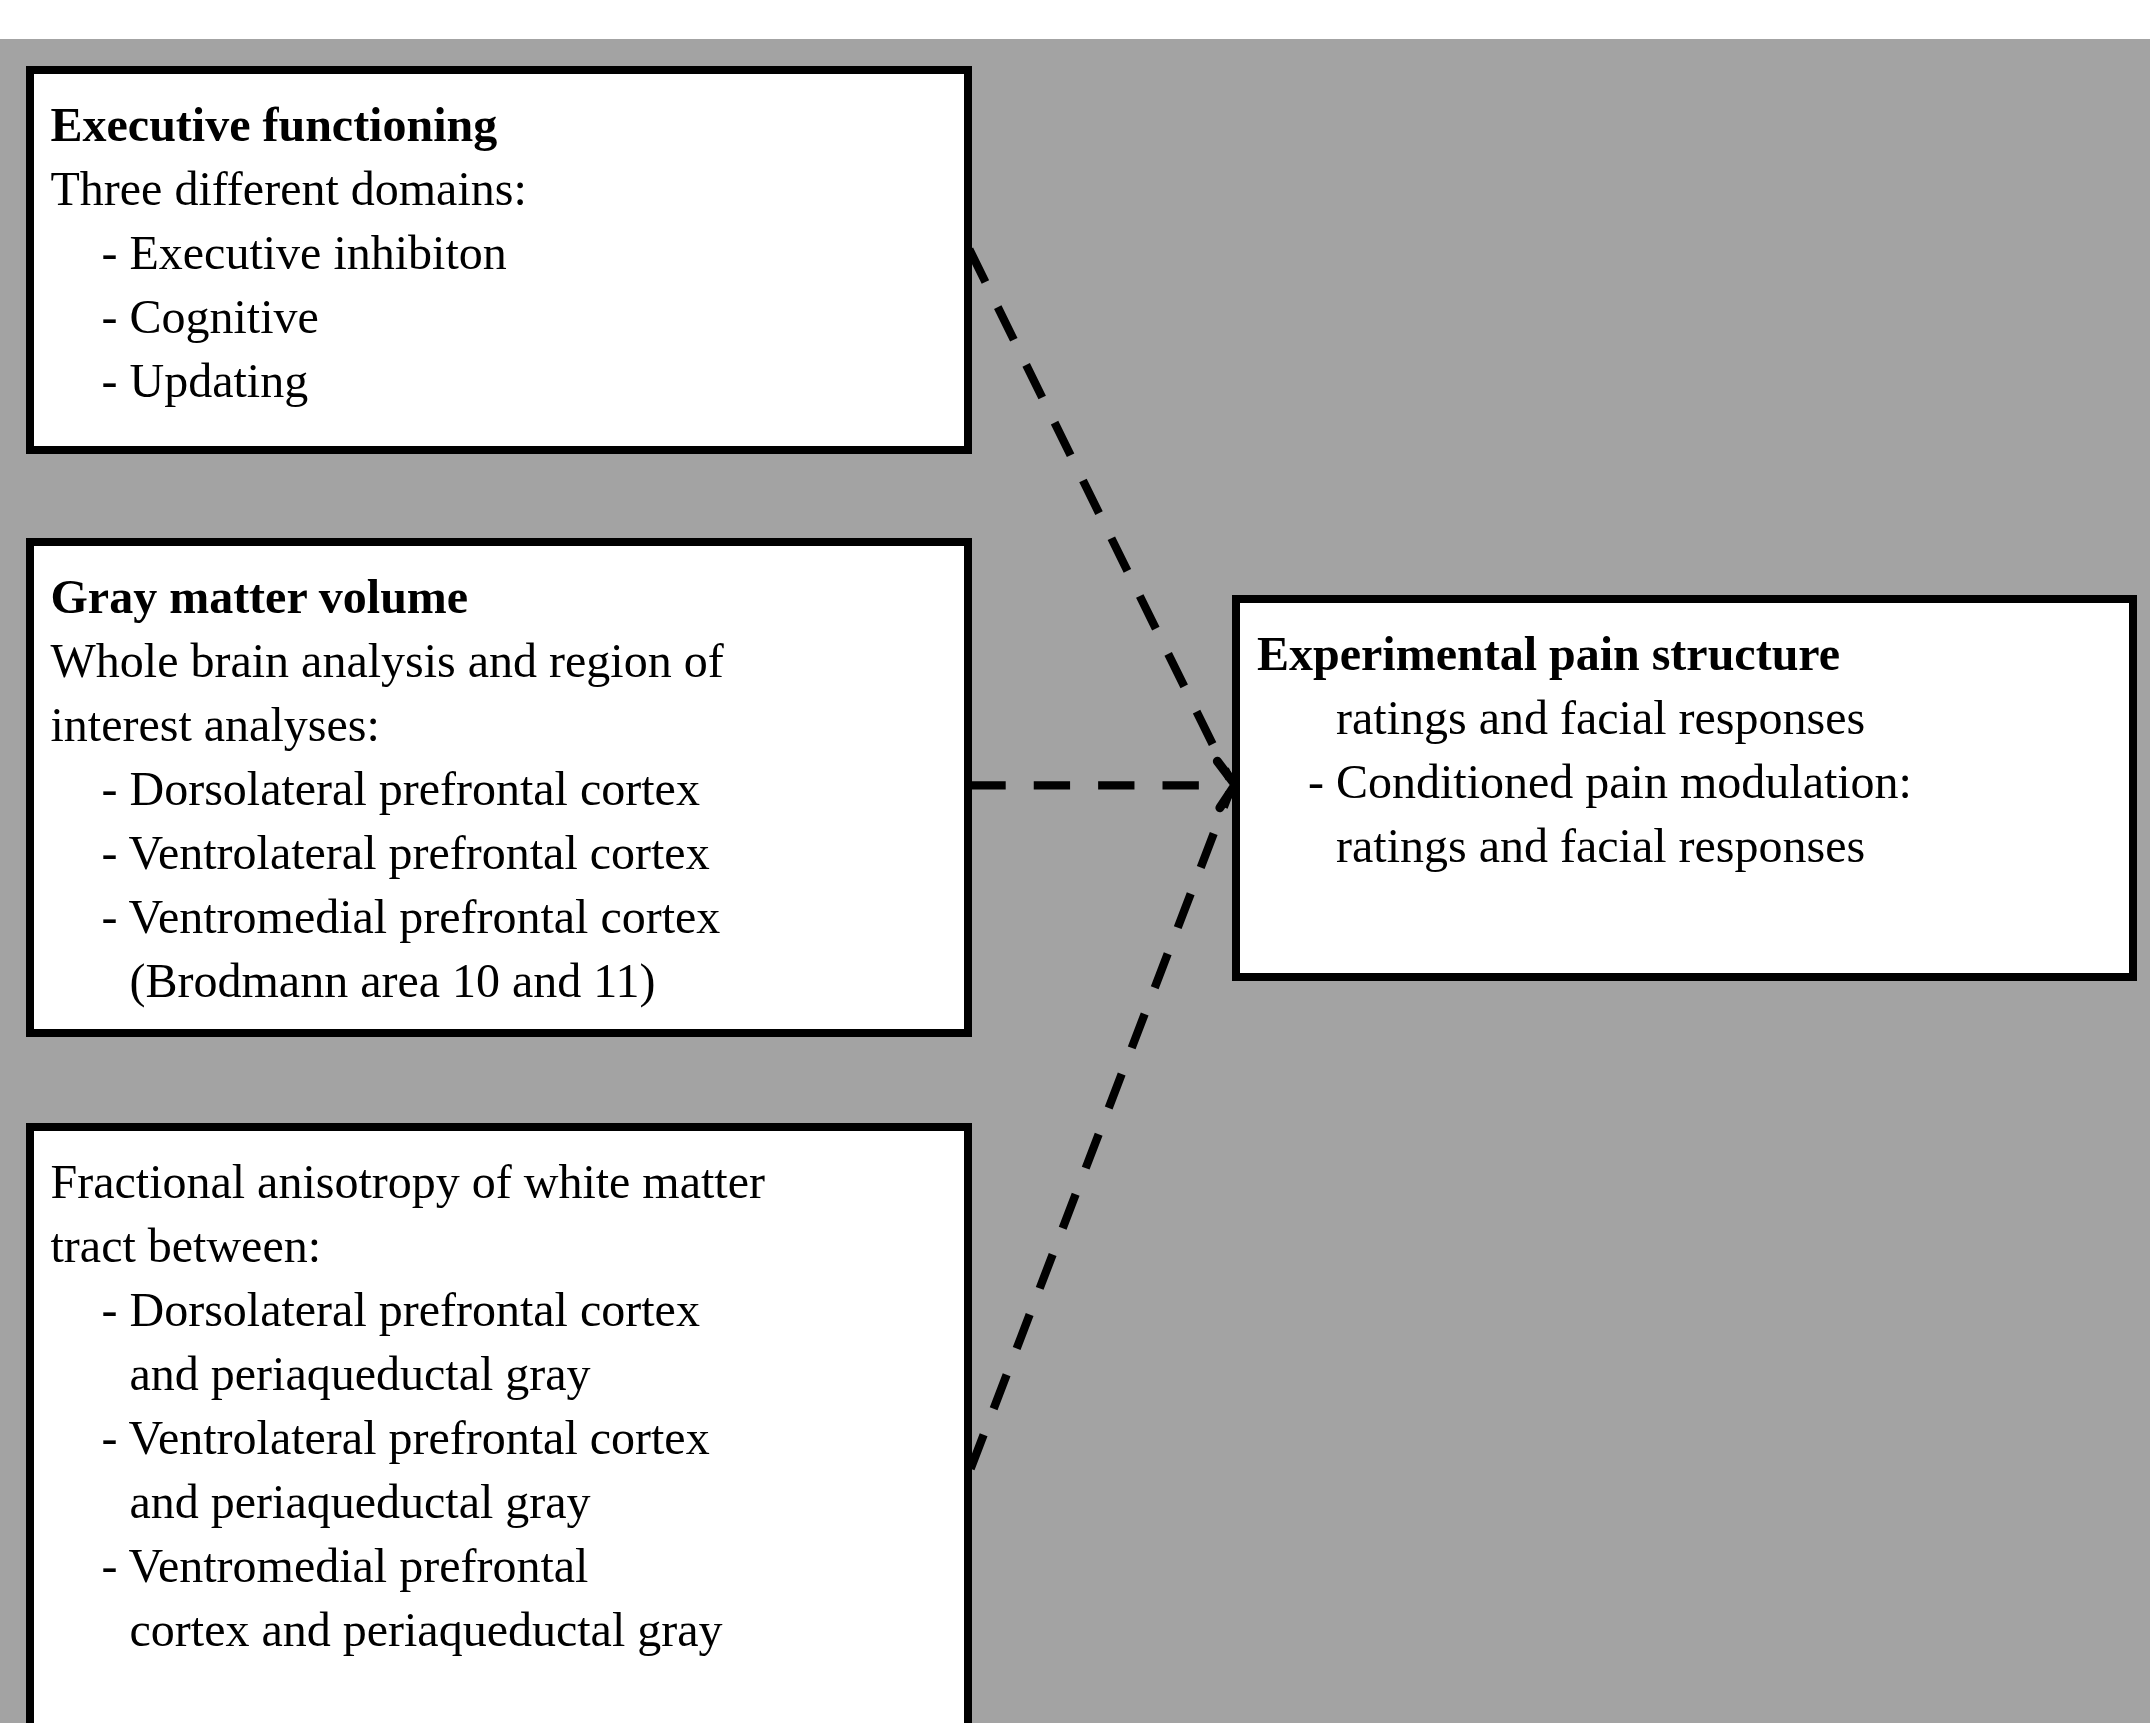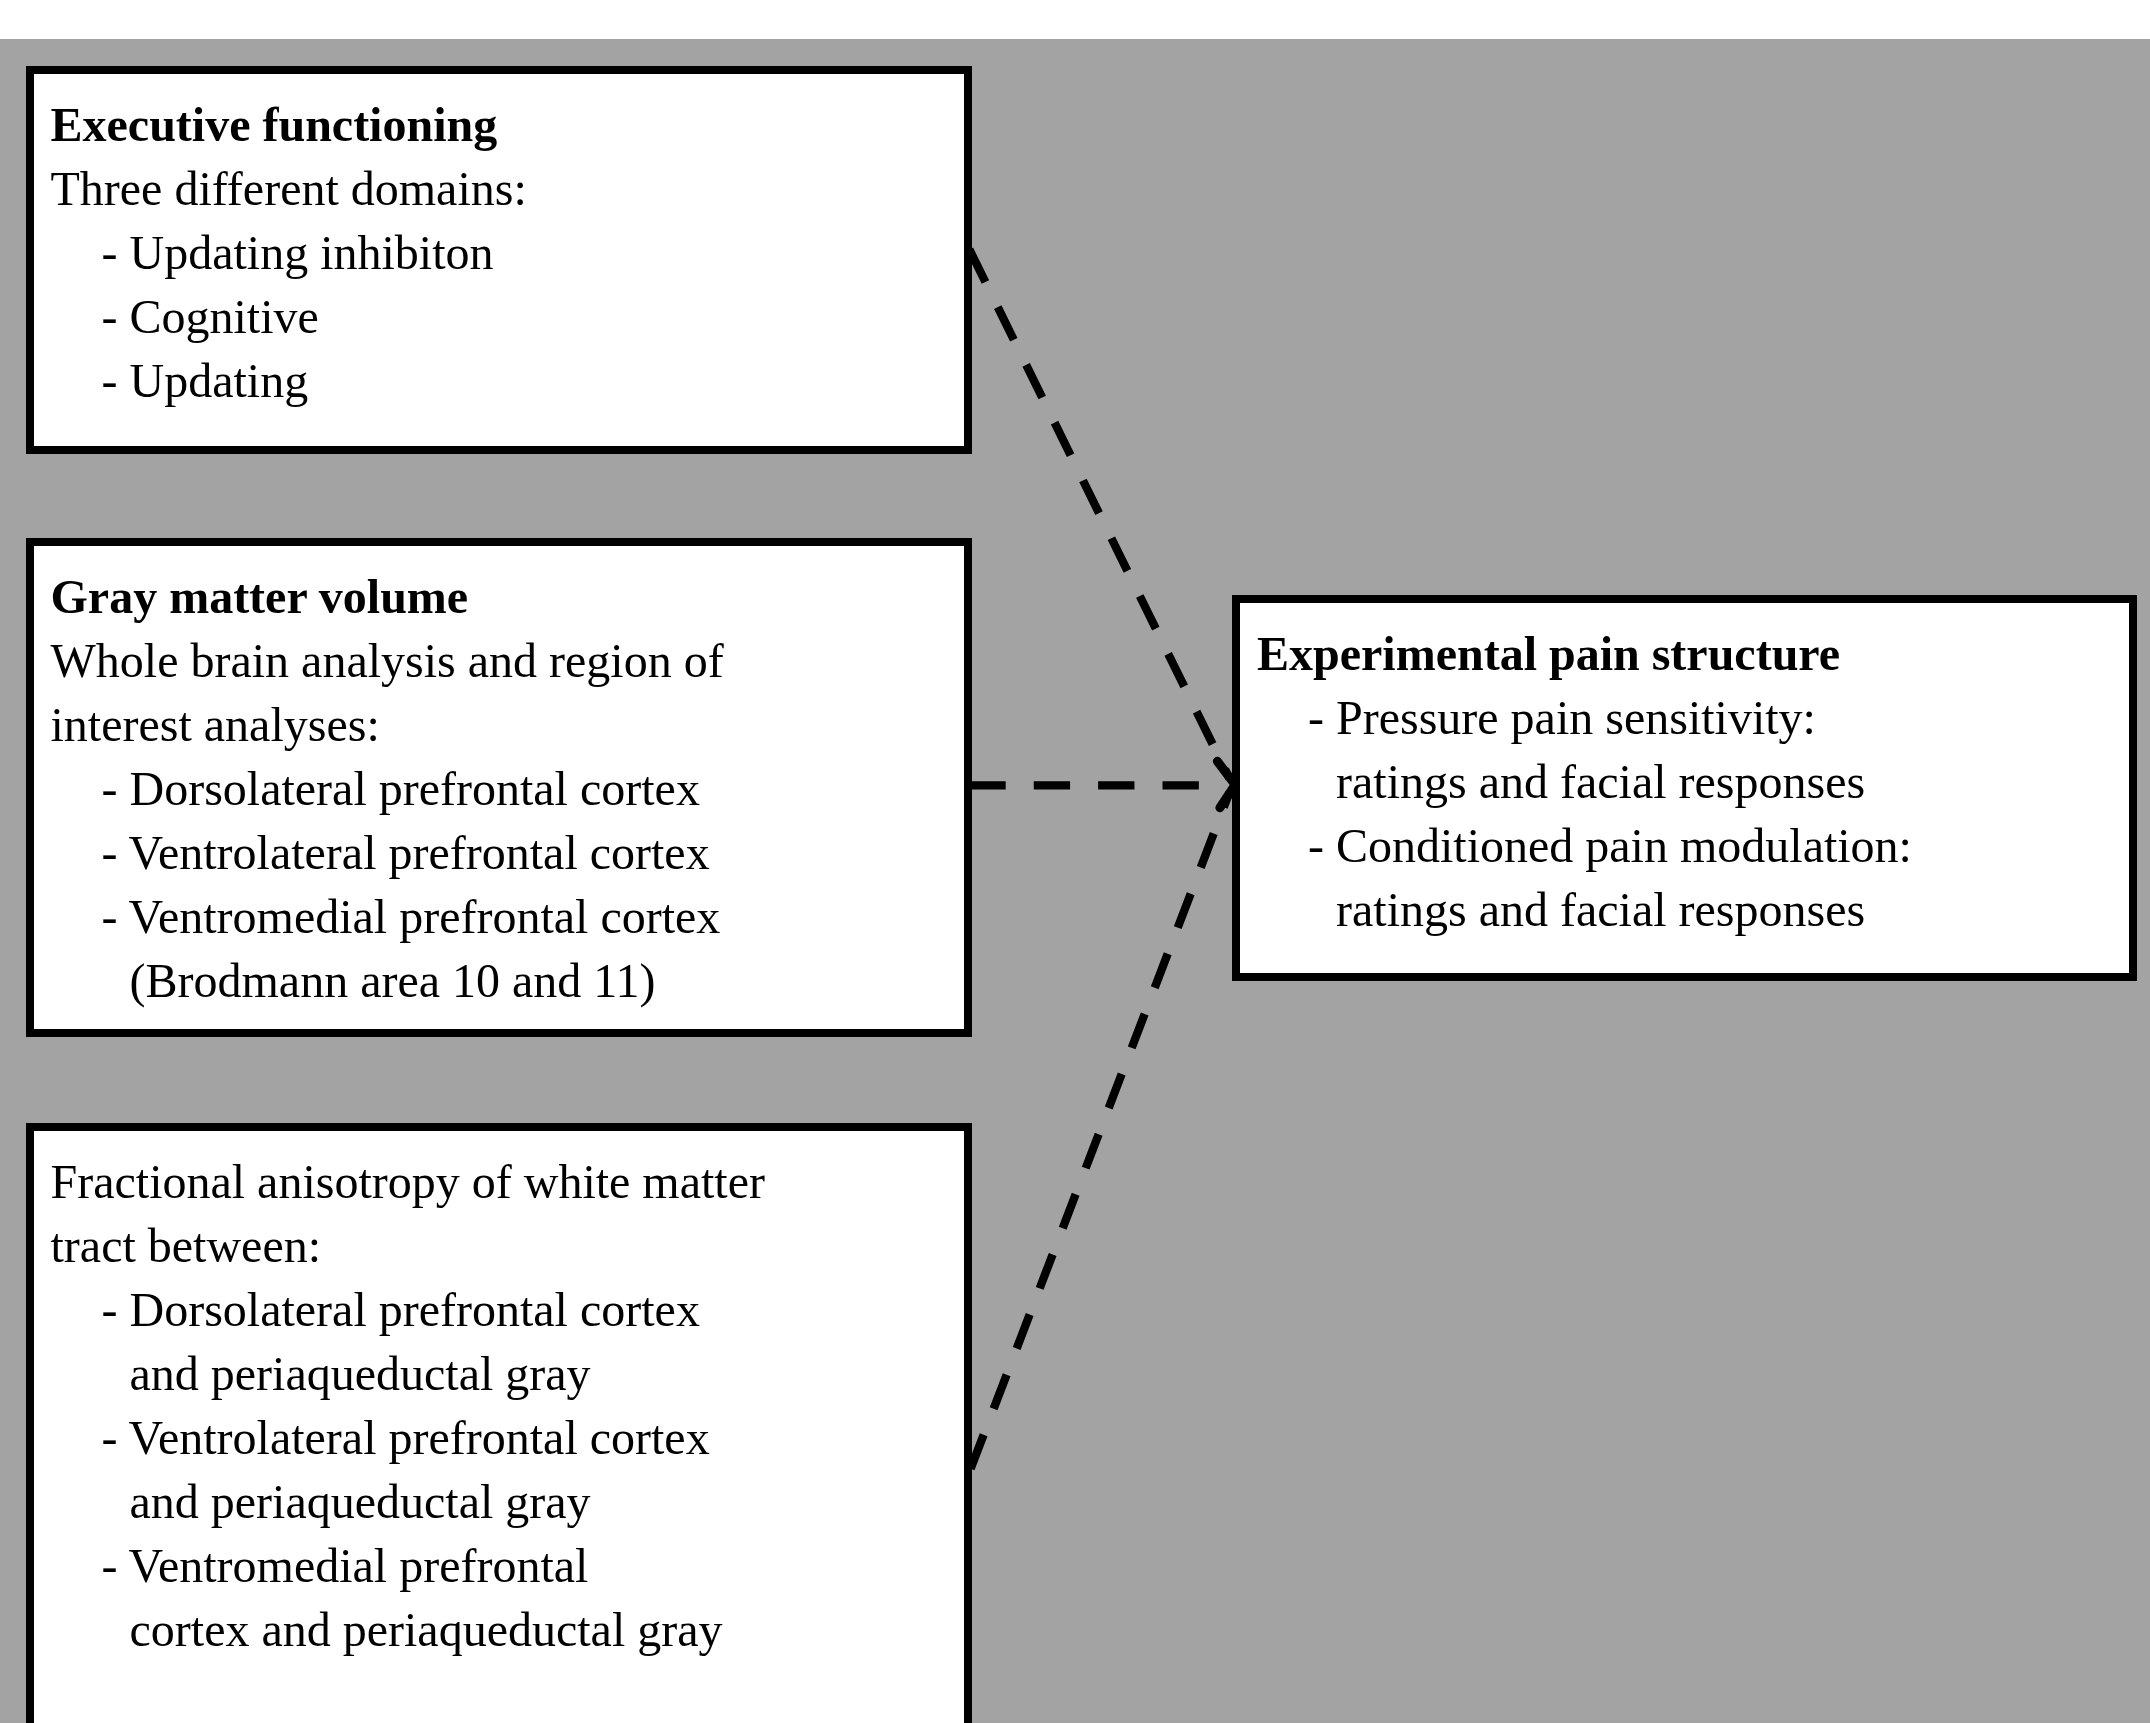--- a/index.html
+++ b/index.html
@@ -66,21 +66,21 @@
   <svg class="arrows" viewBox="0 0 3373 2703" xmlns="http://www.w3.org/2000/svg">
     <line class="dash" x1="1520" y1="330" x2="1928" y2="1160"></line>
     <line class="dash" x1="1520" y1="1171" x2="1922" y2="1171"></line>
     <line class="dash" x1="1522" y1="2243" x2="1928" y2="1182"></line>
     <path class="head" d="M 1909 1133 L 1937 1170 L 1913 1206"></path>
   </svg>
 
   <div class="box" id="box-executive">
     <div class="t">Executive functioning</div>
     <div class="p">Three different domains:</div>
-    <div class="b">- Updating inhibiton</div>
+    <div class="b">- Executive inhibiton</div>
     <div class="b">- Cognitive</div>
     <div class="b">- Updating</div>
   </div>
 
   <div class="box" id="box-gray">
     <div class="t">Gray matter volume</div>
     <div class="p">Whole brain analysis and region of</div>
     <div class="p">interest analyses:</div>
     <div class="b">- Dorsolateral prefrontal cortex</div>
     <div class="b">- Ventrolateral prefrontal cortex</div>
@@ -94,20 +94,19 @@
     <div class="b">- Dorsolateral prefrontal cortex</div>
     <div class="c">and periaqueductal gray</div>
     <div class="b">- Ventrolateral prefrontal cortex</div>
     <div class="c">and periaqueductal gray</div>
     <div class="b">- Ventromedial prefrontal</div>
     <div class="c">cortex and periaqueductal gray</div>
   </div>
 
   <div class="box" id="box-pain">
     <div class="t">Experimental pain structure</div>
-    <div class="b">- Pressure pain sensitivity:</div>
     <div class="c">ratings and facial responses</div>
     <div class="b">- Conditioned pain modulation:</div>
     <div class="c">ratings and facial responses</div>
   </div>
 
 </div>
 
 
 </body></html>

